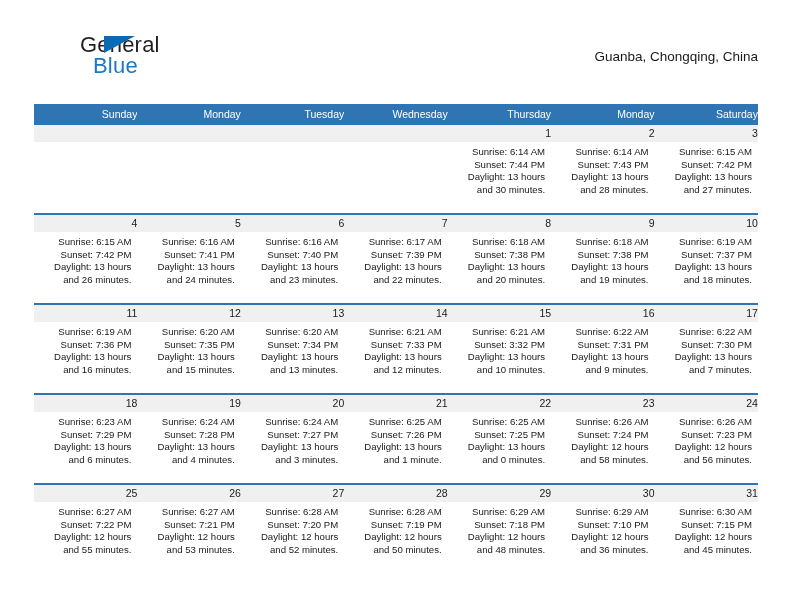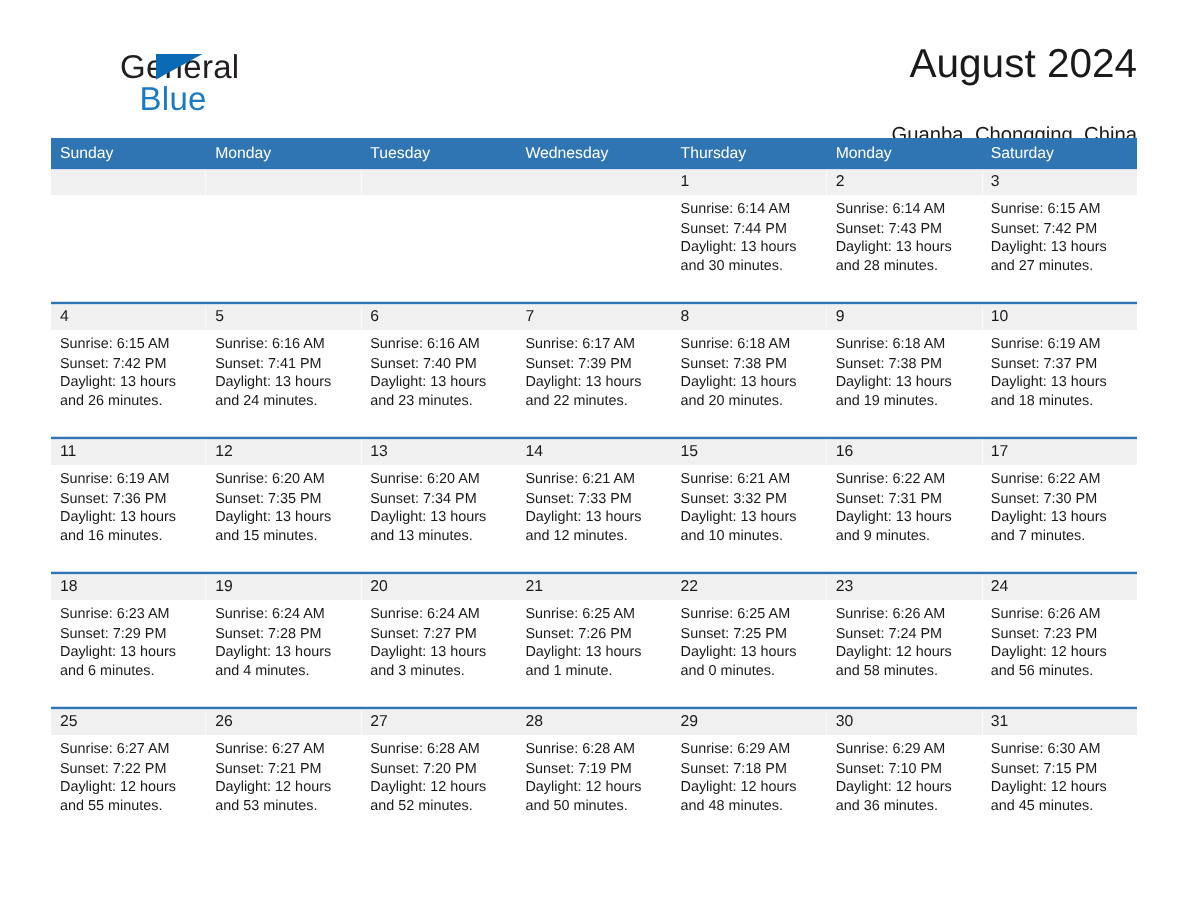--- a/index.html
+++ b/index.html
@@ -82,22 +82,23 @@
     font-size: 13.5px;
     line-height: 17px;
     color: #1a1a1a;
     white-space: nowrap;
   }
 
   
   .calendar {
     position: absolute;
     left: 34px;
-    top: 92px;
+    top: 104px;
     width: 724px;
+    text-align: right;
   }
   .dow-row {
     display: flex;
     background: #3075b3;
     height: 21px;
   }
   .dow-cell {
     flex: 1 1 0;
     color: #ffffff;
     font-size: 10.5px;
@@ -155,21 +156,20 @@
 
   <div class="header">
 
     <div class="brand">
       <span class="brand-general">General</span>
       <span class="brand-triangle"></span>
       <span class="brand-blue">Blue</span>
     </div>
 
     <div class="title-block">
-      <div class="cal-title">August 2024</div>
       <div class="cal-subtitle">Guanba, Chongqing, China</div>
     </div>
 
   </div>
 
   <div class="calendar">
     <div class="dow-row" id="dow-row">
         <div class="dow-cell">Sunday</div>
         <div class="dow-cell">Monday</div>
         <div class="dow-cell">Tuesday</div>

